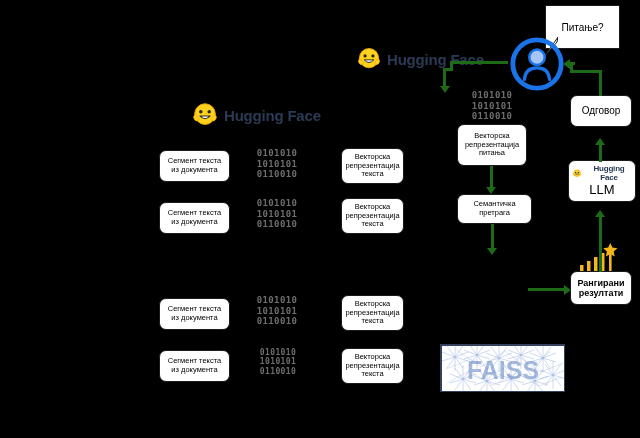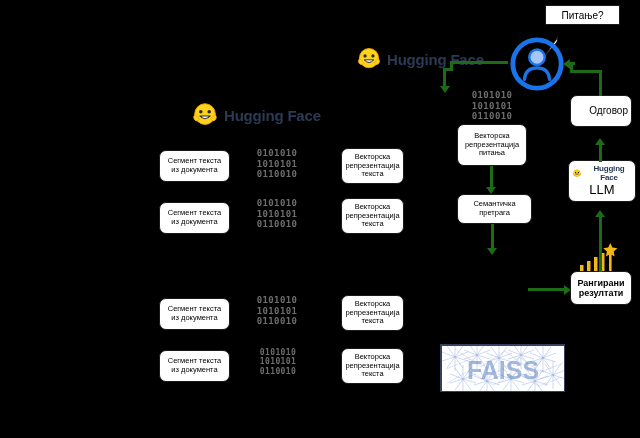--- a/index.html
+++ b/index.html
@@ -33,21 +33,21 @@
   }
   .node .lbl {
     display: block;
     white-space: pre-line;
   }
 
   .seg-node  { font-size: 7.5px; }
   .vec-node  { font-size: 7.5px; }
   .qvec-node { font-size: 7.5px; }
   .sem-node  { font-size: 7.5px; }
-  .ans-node  { font-size: 10px; justify-content: flex-end; }
+  .ans-node  { font-size: 10px; }
   .rank-node { font-size: 9px; font-weight: bold; }
   .bubble-node { font-size: 10px; }
 
   
   .binary {
     position: absolute;
     font-family: "DejaVu Sans Mono", monospace;
     color: #6e6e6e;
     font-size: 9px;
     font-weight: bold;
@@ -207,21 +207,21 @@
       <circle cx="16" cy="15" r="11" fill="#FFD21E" stroke="#F2A900" stroke-width="1"></circle>
       <circle cx="11.5" cy="12.5" r="1.9" fill="#2a2a2a"></circle>
       <circle cx="20.5" cy="12.5" r="1.9" fill="#2a2a2a"></circle>
       <path d="M10.5 17 Q16 23 21.5 17 Z" fill="#ffffff" stroke="#2a2a2a" stroke-width="1.1" stroke-linejoin="round"></path>
       <path d="M5.5 15.5 q-2.5 2 -1 5 q1.5 2.5 4 1.5 q1.5 -0.8 1 -2.3 z" fill="#FFD21E" stroke="#F2A900" stroke-width="0.9"></path>
       <path d="M26.5 15.5 q2.5 2 1 5 q-1.5 2.5 -4 1.5 q-1.5 -0.8 -1 -2.3 z" fill="#FFD21E" stroke="#F2A900" stroke-width="0.9"></path>
     </svg>
     <span class="hf-word">Hugging Face</span>
   </div>
 
-  <div class="bubble bubble-node" style="left:545px; top:5px; width:75px; height:20px;">
+  <div class="bubble bubble-node" style="left:545px; top:5px; width:75px; height:44px;">
     <span>Питање?</span>
   </div>
   <svg class="bubble-tail" style="left:528px; top:37px;" width="30" height="24">
     <polygon points="30,0 16,20 29,5" fill="#ffffff" stroke="#1a1a1a" stroke-width="1"></polygon>
   </svg>
 
   <svg class="user-avatar" style="left:508px; top:35px;" width="58" height="58" viewBox="0 0 60 60">
     <circle cx="30" cy="30" r="25" fill="none" stroke="#1a73e8" stroke-width="5"></circle>
     <circle cx="30" cy="23" r="8" fill="#a5c6f7" stroke="#1a73e8" stroke-width="2.6"></circle>
     <path d="M17 46 q1 -12 13 -12 q12 0 13 12" fill="none" stroke="#1a73e8" stroke-width="3.4" stroke-linecap="round"></path>

